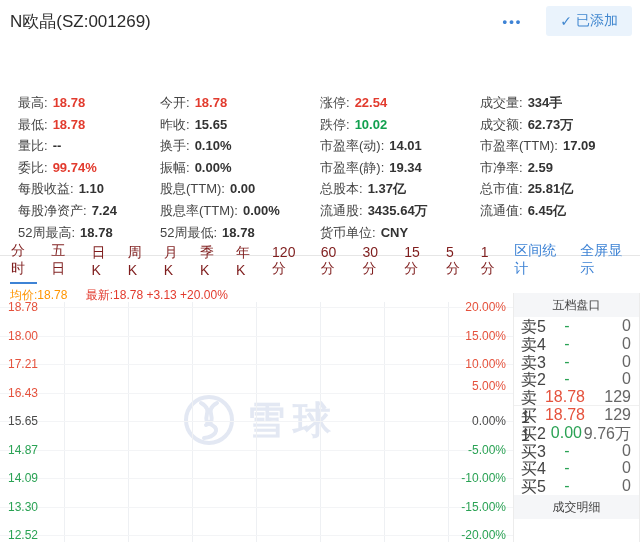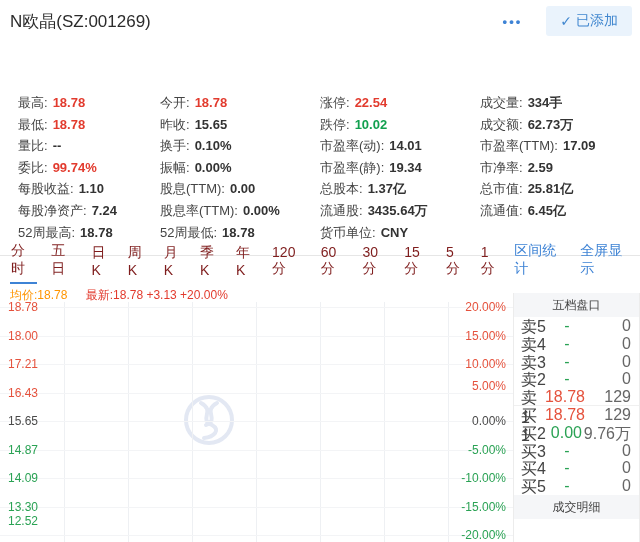--- a/index.html
+++ b/index.html
@@ -151,20 +151,21 @@
     <span class="legend-latest">最新:18.78 +3.13 +20.00%</span>
   </div>
 
   <div class="chart">
     <div class="watermark">
       <svg class="wm-logo" viewBox="0 0 52 52">
         <circle cx="26" cy="26" r="23" fill="none" stroke="#e3e8f3" stroke-width="4"></circle>
         <path d="M18 9 C 33 17, 15 25, 29 31 C 38 36, 31 43, 21 44" fill="none" stroke="#e3e8f3" stroke-width="4" stroke-linecap="round"></path>
         <path d="M34 9 C 19 17, 37 25, 23 31" fill="none" stroke="#e3e8f3" stroke-width="4" stroke-linecap="round"></path>
       </svg>
+      <span class="wm-text">雪球</span>
     </div>
   <div class="vgrid" style="left: 64px;"></div>
       <div class="vgrid" style="left: 128px;"></div>
       <div class="vgrid" style="left: 192px;"></div>
       <div class="vgrid" style="left: 256px;"></div>
       <div class="vgrid" style="left: 320px;"></div>
       <div class="vgrid" style="left: 384px;"></div>
       <div class="vgrid" style="left: 448px;"></div>
       <div class="hgrid" style="top: 5px;"></div>
       <div class="axis-price up" style="top: -1px;">18.78</div>
@@ -184,21 +185,21 @@
       <div class="hgrid" style="top: 147.5px;"></div>
       <div class="axis-price down" style="top: 141.5px;">14.87</div>
       <div class="axis-pct down" style="top: 141.5px;">-5.00%</div>
       <div class="hgrid" style="top: 176px;"></div>
       <div class="axis-price down" style="top: 170px;">14.09</div>
       <div class="axis-pct down" style="top: 170px;">-10.00%</div>
       <div class="hgrid" style="top: 204.5px;"></div>
       <div class="axis-price down" style="top: 198.5px;">13.30</div>
       <div class="axis-pct down" style="top: 198.5px;">-15.00%</div>
       <div class="hgrid" style="top: 233px;"></div>
-      <div class="axis-price down" style="top: 213px;">12.52</div>
+      <div class="axis-price down" style="top: 227px;">12.52</div>
       <div class="axis-pct down" style="top: 227px;">-20.00%</div>
     </div>
 
   <aside class="orderbook">
     <div class="ob-header">五档盘口</div>
     <div>
         <div class="ob-row">
           <span class="ob-lbl">卖5</span>
           <span class="ob-price down">-</span>
           <span class="ob-vol">0</span>

